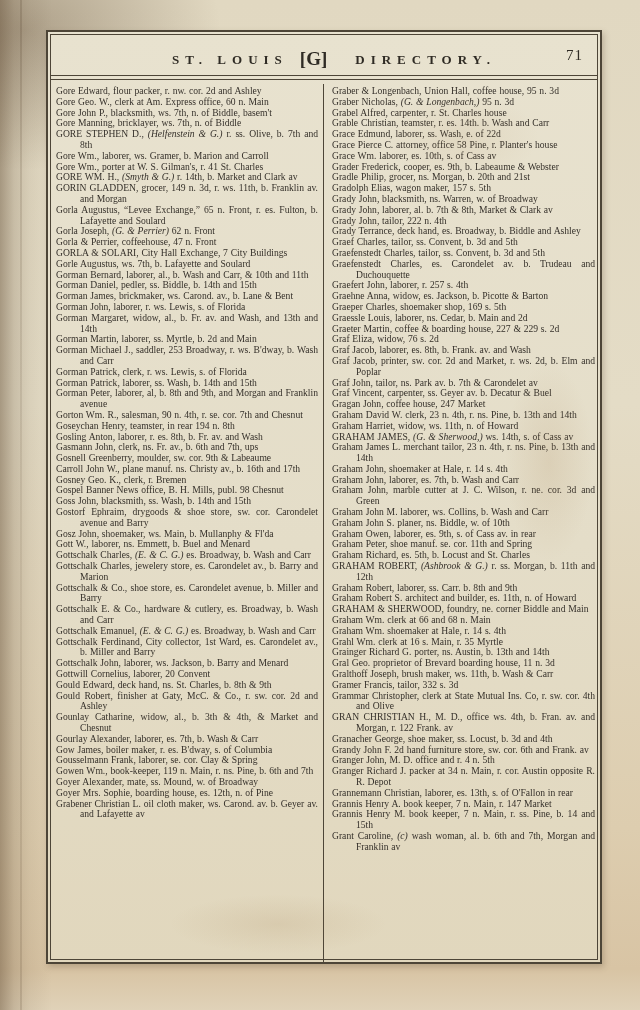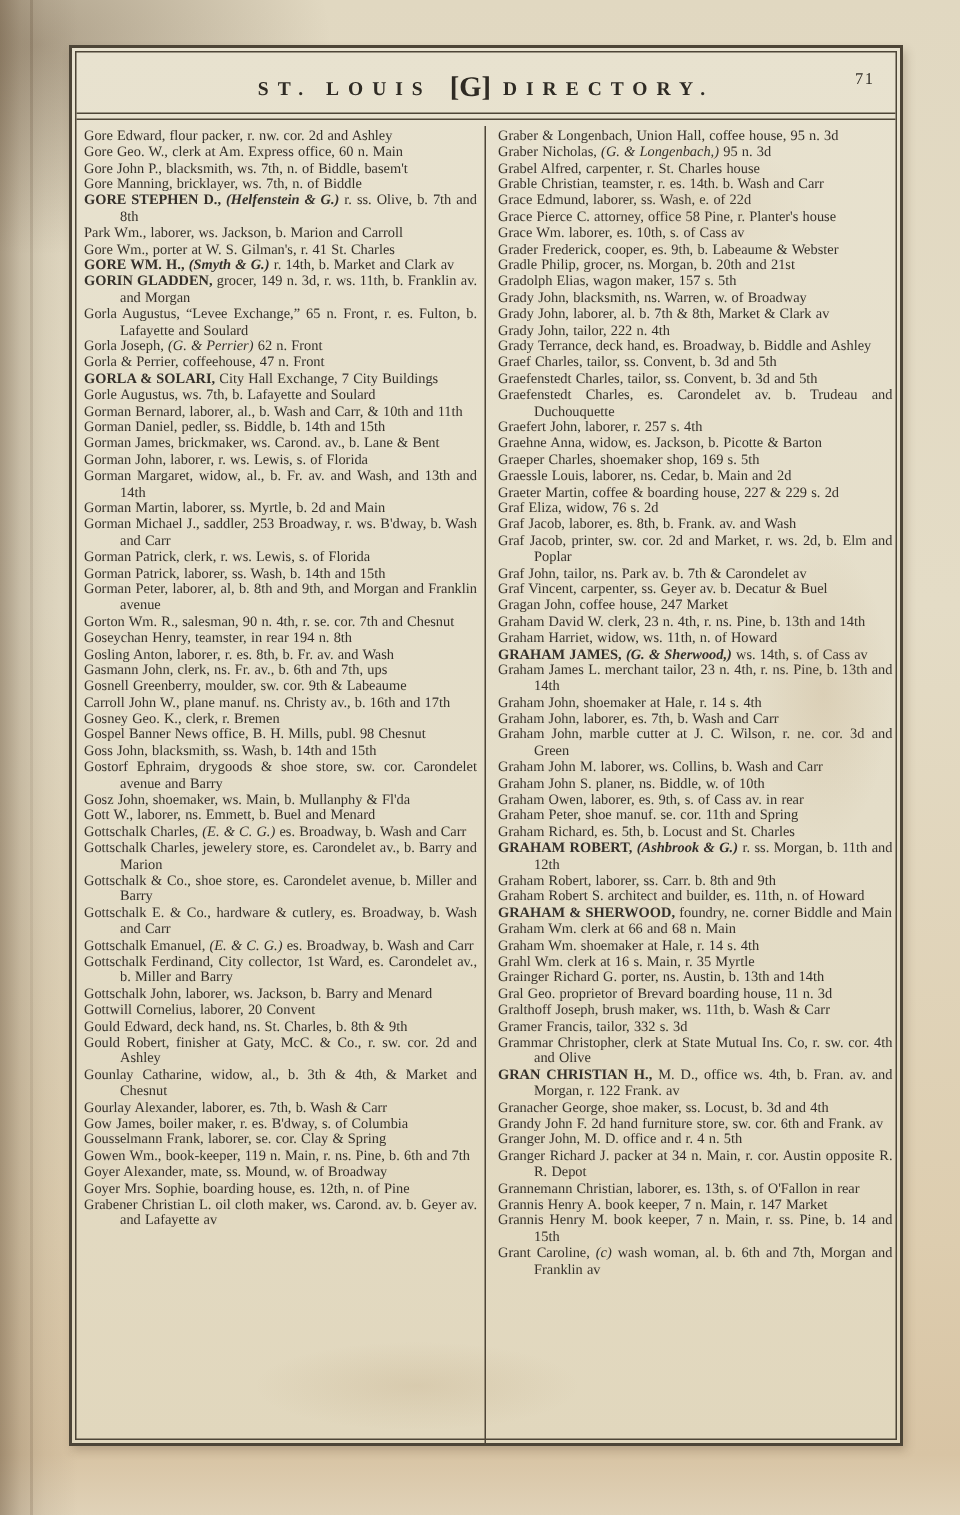--- a/index.html
+++ b/index.html
@@ -34,48 +34,48 @@
   .stain{position:absolute;border-radius:50%;pointer-events:none;}
   .stain.s1{right:6px;top:330px;width:90px;height:200px;background:radial-gradient(ellipse at center, rgba(160,120,70,.14), rgba(160,120,70,0) 70%);}
   .stain.s2{left:120px;bottom:8px;width:220px;height:60px;background:radial-gradient(ellipse at center, rgba(150,110,60,.12), rgba(150,110,60,0) 70%);}
   .stain.s3{right:60px;top:60px;width:160px;height:90px;background:radial-gradient(ellipse at center, rgba(170,130,80,.10), rgba(170,130,80,0) 70%);}
 
   .header{position:relative;height:43px;}
   .title{
     position:absolute;left:0;right:0;top:15px;text-align:center;
     color:#2f2b24;font-size:13px;font-weight:600;white-space:nowrap;
   }
-  .title .tseg{letter-spacing:6px;}
+  .title .tseg{letter-spacing:6px;margin-left:20px;}
   .title .bracket{
     font-size:19px;font-weight:700;letter-spacing:0;
     padding:0 8px 0 12px;position:relative;top:1px;
   }
   .pagenum{
     position:absolute;right:17px;top:15px;
-    font-size:11px;color:#2f2b24;letter-spacing:1px;
+    font-size:15px;color:#2f2b24;letter-spacing:1px;
   }
   .header-rule{
     height:3px;margin:0 3px;
     border-top:1.5px solid #4d4537;border-bottom:1px solid #4d4537;
   }
   .cols{
     display:flex;align-items:stretch;
     height:878px;margin-top:4px;overflow:hidden;
   }
   .col{
     width:50%;box-sizing:border-box;overflow:hidden;
     padding:2px 5px 0 8px;
   }
   .col.left{border-right:1.5px solid #4d4537;}
   .entry{
     font-size:9.6px;line-height:10.8px;color:#35302a;
     text-align:justify;padding-left:24px;text-indent:-24px;
     word-spacing:0.4px;
   }
-  .entry .lead{font-weight:bold;}
+  .entry .lead{font-weight:normal;}
   .entry i{font-style:italic;}
 </style>
 </head>
 <body>
 
 <div class="page">
   <div class="page-edge-line"></div>
 
   <div class="frame">
     <div class="stain s1"></div>
@@ -91,21 +91,21 @@
 
     <div class="header-rule"></div>
 
     <div class="cols">
       <div class="col left" id="col-left">
           <div class="entry">Gore Edward, flour packer, r. nw. cor. 2d and Ashley</div>
           <div class="entry">Gore Geo. W., clerk at Am. Express office, 60 n. Main</div>
           <div class="entry">Gore John P., blacksmith, ws. 7th, n. of Biddle, basem't</div>
           <div class="entry">Gore Manning, bricklayer, ws. 7th, n. of Biddle</div>
           <div class="entry"><span class="lead">GORE STEPHEN D., <i>(Helfenstein &amp; G.)</i></span> r. ss. Olive, b. 7th and 8th</div>
-          <div class="entry">Park Wm., laborer, ws. Jackson, b. Marion and Carroll</div>
+          <div class="entry">Gore Wm., laborer, ws. Gramer, b. Marion and Carroll</div>
           <div class="entry">Gore Wm., porter at W. S. Gilman's, r. 41 St. Charles</div>
           <div class="entry"><span class="lead">GORE WM. H., <i>(Smyth &amp; G.)</i></span> r. 14th, b. Market and Clark av</div>
           <div class="entry"><span class="lead">GORIN GLADDEN,</span> grocer, 149 n. 3d, r. ws. 11th, b. Franklin av. and Morgan</div>
           <div class="entry">Gorla Augustus, “Levee Exchange,” 65 n. Front, r. es. Fulton, b. Lafayette and Soulard</div>
           <div class="entry">Gorla Joseph, <i>(G. &amp; Perrier)</i> 62 n. Front</div>
           <div class="entry">Gorla &amp; Perrier, coffeehouse, 47 n. Front</div>
           <div class="entry"><span class="lead">GORLA &amp; SOLARI,</span> City Hall Exchange, 7 City Buildings</div>
           <div class="entry">Gorle Augustus, ws. 7th, b. Lafayette and Soulard</div>
           <div class="entry">Gorman Bernard, laborer, al., b. Wash and Carr, &amp; 10th and 11th</div>
           <div class="entry">Gorman Daniel, pedler, ss. Biddle, b. 14th and 15th</div>

